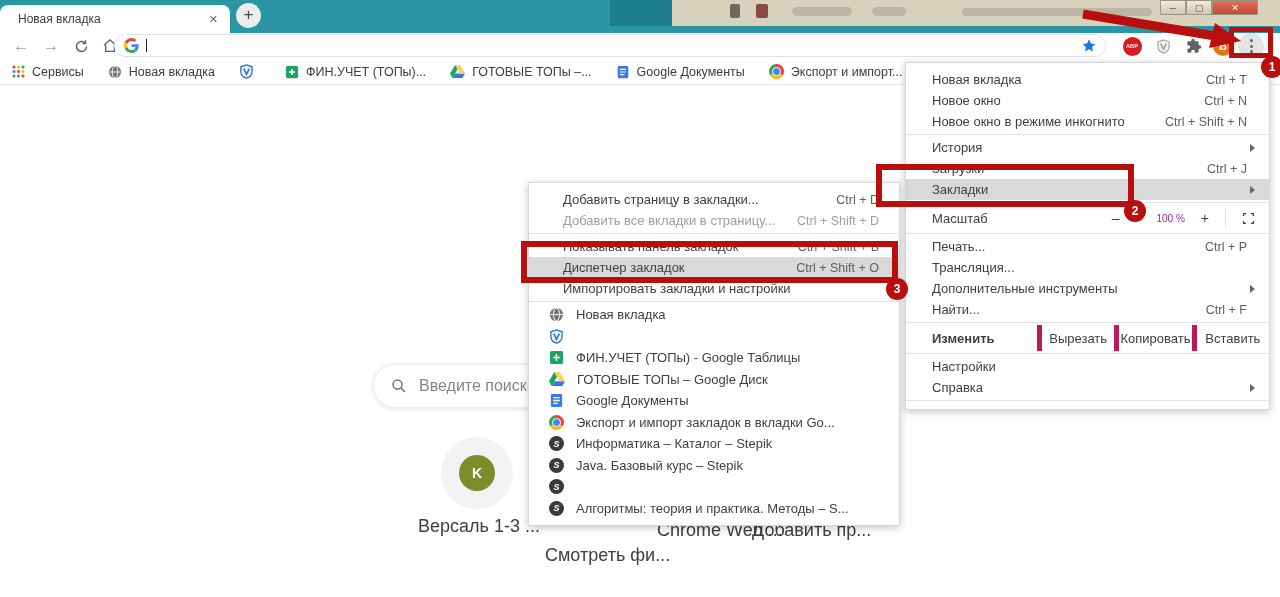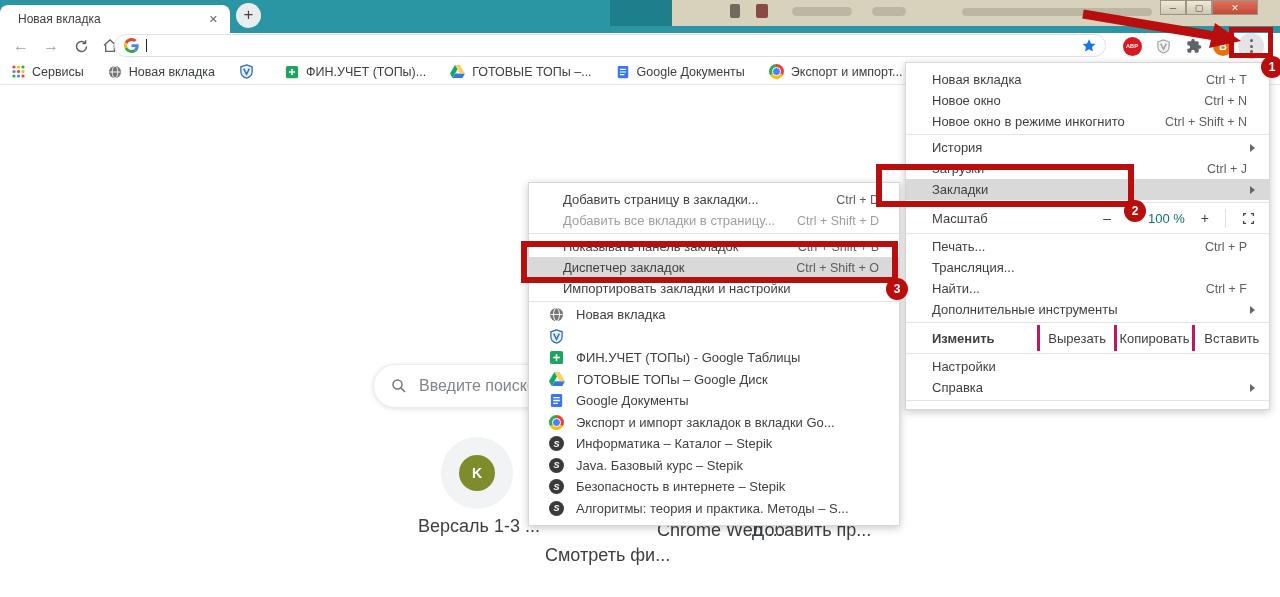--- a/index.html
+++ b/index.html
@@ -83,26 +83,26 @@
   .mrow .sc{margin-left:auto;padding-right:12px;font-size:12.5px;color:#5e5e5e;white-space:nowrap;}
   #bm-menu .mrow .sc{padding-right:0;}
   .mrow.hl{background:#d9d9d9;}
   .mrow.dis{color:#9e9e9e;}
   .mrow.dis .sc{color:#9e9e9e;}
   .arr{margin-left:auto;width:0;height:0;border-left:5px solid #666;
     border-top:4px solid transparent;border-bottom:4px solid transparent;margin-right:4px;}
   .msep{border-top:1px solid #e3e3e3;margin:2px 0;}
   .zoomctl{margin-left:auto;display:flex;align-items:center;gap:16px;height:26px;}
   .zoomctl .zbtn{color:#444;font-size:14px;}
-  .zoomctl .zval{font-size:13px;color:#0f766e;margin-left:21px;}
+  .zoomctl .zval{font-size:10px;color:#a21caf;margin-left:21px;}
   .zoomctl .zfs{border-left:1px solid #e0e0e0;padding:3px 4px 3px 16px;display:flex;}
   .mrow.zoomrow{height:26px;justify-content:space-between;}
   .mrow.editrow{height:26px;padding:0;}
   .ecell{flex:1;display:flex;align-items:center;justify-content:center;font-size:13px;color:#3f3f3f;
-    border-left:3px solid #be185d;height:100%;}
+    border-left:5px solid #be185d;height:100%;}
   .ecell.first{flex:0 0 105px;justify-content:flex-start;padding-left:26px;border-left:none;font-weight:bold;}
 
   
   .ann{position:absolute;z-index:40;}
   .rbox{border:6px solid #b90e0e;box-sizing:border-box;background:transparent;}
   .rbox.thin{border-width:5px;}
   .rnum{width:22px;height:22px;border-radius:50%;background:#b90e0e;color:#fff;font-size:12px;
     font-weight:bold;display:flex;align-items:center;justify-content:center;}
   #arrow-svg{position:absolute;left:0;top:0;width:1280px;height:597px;z-index:39;pointer-events:none;}
 </style>
@@ -329,26 +329,26 @@
     </div>
     <div class="msep"></div>
     <div class="mrow">
       <span>Печать...</span>
       <span class="sc">Ctrl + P</span>
     </div>
     <div class="mrow">
       <span>Трансляция...</span>
     </div>
     <div class="mrow">
+      <span>Дополнительные инструменты</span>
+      <span class="arr"></span>
+    </div>
+    <div class="mrow">
       <span>Найти...</span>
       <span class="sc">Ctrl + F</span>
-    </div>
-    <div class="mrow">
-      <span>Дополнительные инструменты</span>
-      <span class="arr"></span>
     </div>
     <div class="msep"></div>
     <div class="mrow editrow">
       <span class="ecell first">Изменить</span>
       <span class="ecell">Вырезать</span>
       <span class="ecell">Копировать</span>
       <span class="ecell">Вставить</span>
     </div>
     <div class="msep"></div>
     <div class="mrow">
@@ -438,21 +438,20 @@
     <div class="mrow bmk">
       <span class="ic ic-stepik"></span>
       <span>Информатика – Каталог – Stepik</span>
     </div>
     <div class="mrow bmk">
       <span class="ic ic-stepik"></span>
       <span>Java. Базовый курс – Stepik</span>
     </div>
     <div class="mrow bmk">
       <span class="ic ic-stepik"></span>
-      <span>Безопасность в интернете – Stepik</span>
     </div>
     <div class="mrow bmk">
       <span class="ic ic-stepik"></span>
       <span>Алгоритмы: теория и практика. Методы – S...</span>
     </div>
   </div>
 
   <svg id="arrow-svg">
     <line x1="1083" y1="14" x2="1215" y2="36" stroke="#b90e0e" stroke-width="9"></line>
     <polygon points="1241,41 1209,48 1215,23" fill="#b90e0e"></polygon>

